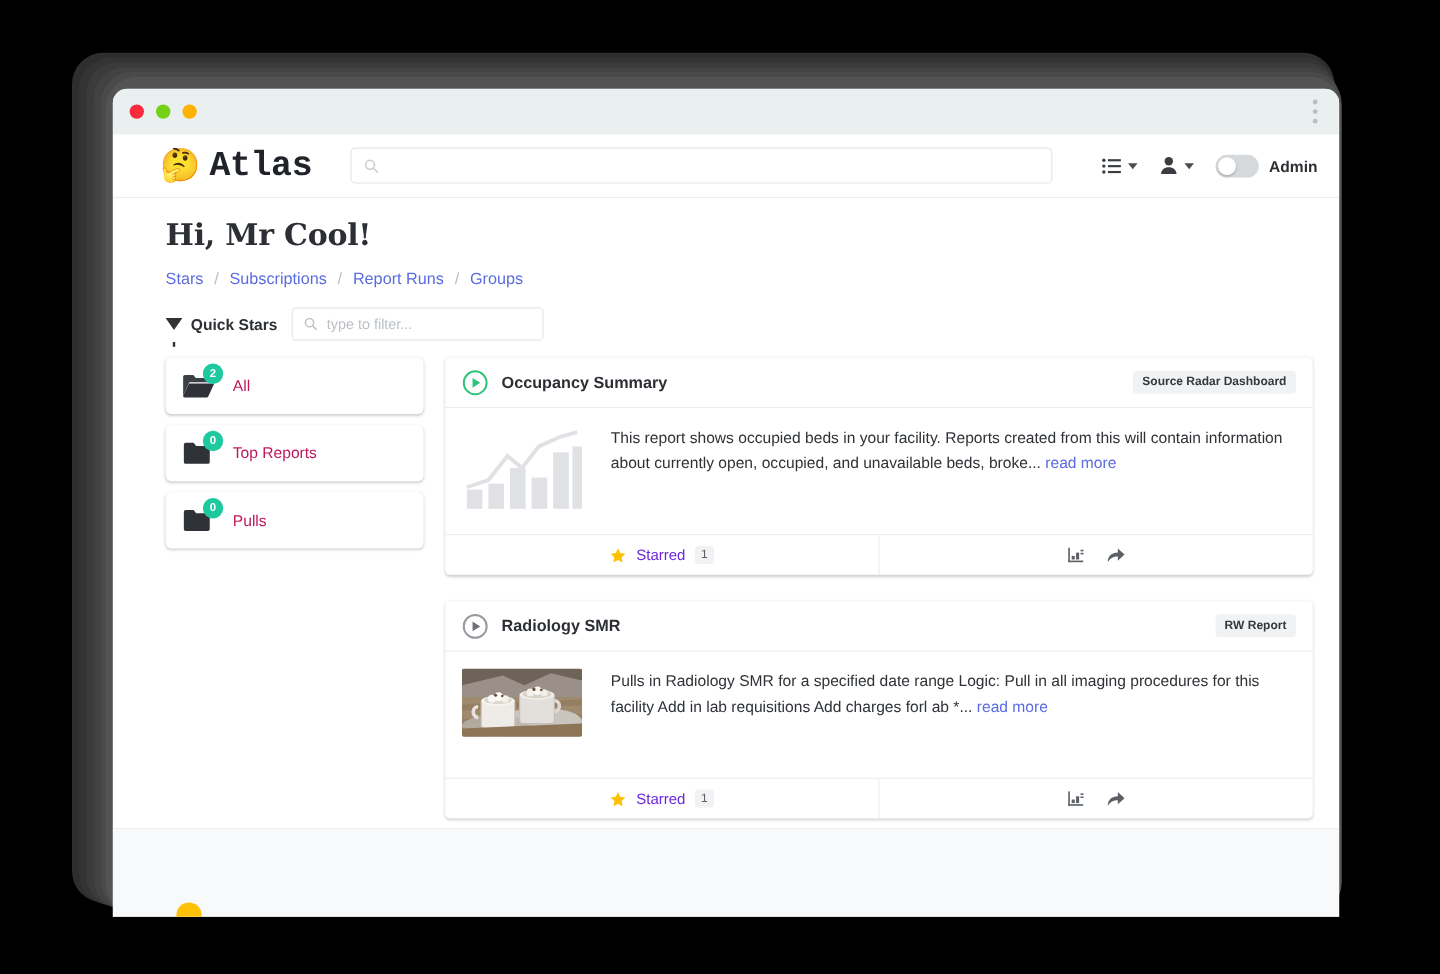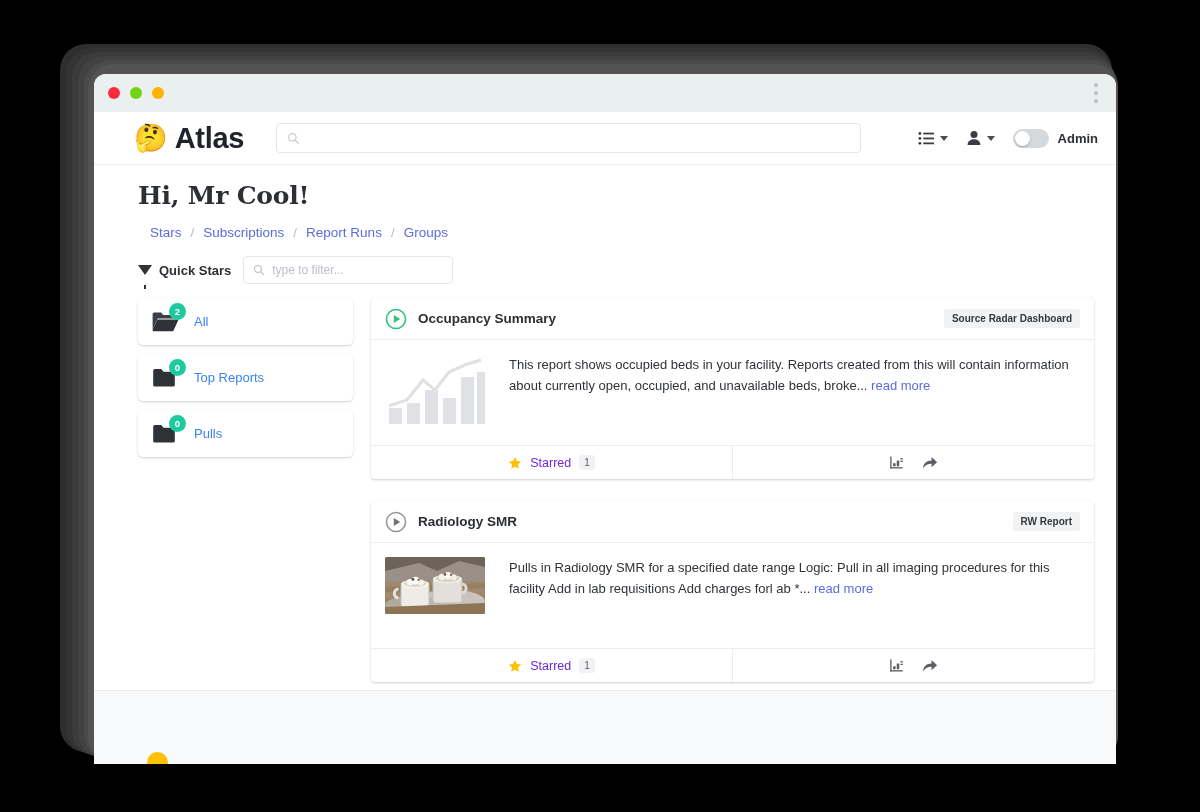--- a/index.html
+++ b/index.html
@@ -59,21 +59,21 @@
     background: #fff;
     border-bottom: 1px solid #eceef0;
     display: flex;
     align-items: center;
     padding: 0 18px 0 40px;
     gap: 16px;
   }
   .brand { display: flex; align-items: center; gap: 7px; }
   .brand-emoji { font-size: 27px; line-height: 1; }
   .brand-name {
-    font-family: Liberation Sans, sans-serif;
+    font-family: Liberation Mono, monospace;
     font-size: 29px;
     font-weight: 700;
     color: #20242a;
     letter-spacing: -0.3px;
   }
   .search-wrap {
     flex: 0 0 585px;
     margin-left: 16px;
     height: 30px;
     border: 1px solid #e4e6e9;
@@ -117,21 +117,20 @@
     font-family: "DejaVu Serif", serif;
     font-size: 25px;
     font-weight: 700;
     color: #2c2f33;
     letter-spacing: -0.2px;
   }
   .breadcrumb {
     margin-top: 15px;
     display: flex; align-items: center; gap: 9px;
     font-size: 13.5px;
-    margin-left: 12px;
   }
   .breadcrumb a { color: #5b6ce0; text-decoration: none; }
   .breadcrumb .sep { color: #b9bdc4; }
 
   .filter-row { margin-top: 16px; display: flex; align-items: center; gap: 12px; }
   .qf-label { display: flex; align-items: center; gap: 7px; font-size: 13px; font-weight: 700; color: #2c2f33; }
   .funnel { width: 0; height: 0; border-left: 7px solid transparent; border-right: 7px solid transparent; border-top: 10px solid #303336; position: relative; }
   .funnel::after { content:""; position:absolute; left:-1px; top:10px; width:2px; height:4px; background:#303336; }
   .qf-input {
     width: 210px; height: 28px;
@@ -161,21 +160,21 @@
   }
   .folder-icon-wrap { position: relative; width: 30px; height: 26px; display:flex; align-items:center; }
   .badge {
     position: absolute; right: -4px; top: -6px;
     min-width: 17px; height: 17px; border-radius: 50%;
     background: #1ec9a0; color: #fff;
     font-size: 9.5px; font-weight: 600;
     display: flex; align-items: center; justify-content: center;
     z-index: 2;
   }
-  .folder-label { margin-left: 12px; font-size: 13px; color: #3b82f6; }
+  .folder-label { margin-left: 12px; font-size: 13px; color: #be185d; }
 
   
   .cards { flex: 1; }
   .report-card {
     background: #fff;
     border-radius: 4px;
     box-shadow: 0 1px 3px rgba(0,0,0,.14), 0 1px 2px rgba(0,0,0,.06);
     margin-bottom: 22px;
     overflow: hidden;
   }

